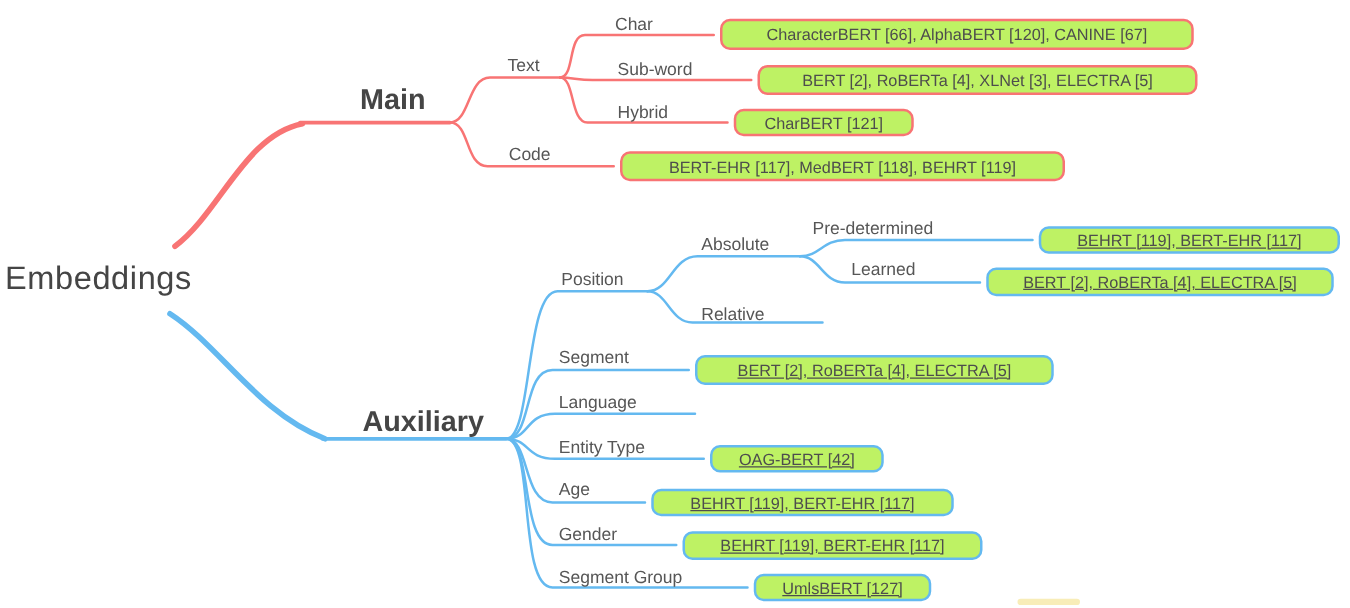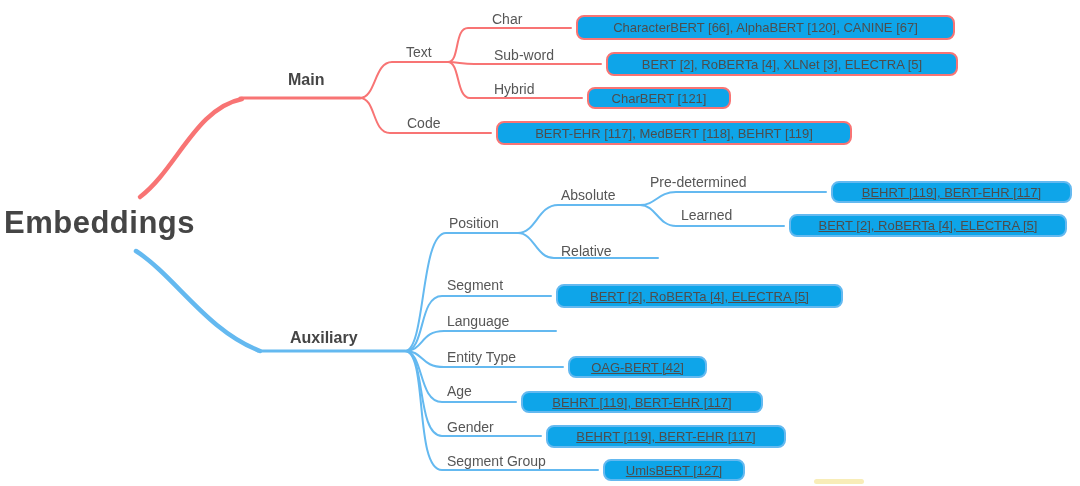--- a/index.html
+++ b/index.html
@@ -23,40 +23,40 @@
 
   .lbl {
     position: absolute;
     font-size: 14px;
     line-height: 16px;
     color: var(--node-text, #565656);
     white-space: nowrap;
   }
   .lbl-big {
     position: absolute;
-    font-size: 16px;
+    font-size: 23px;
     line-height: 23px;
     font-weight: bold;
     color: var(--heading-text, #454545);
     white-space: nowrap;
   }
   .lbl-root {
     position: absolute;
-    font-size: 31px;
+    font-size: 26px;
     line-height: 29px;
-    font-weight: bold;
+    font-weight: normal;
     color: var(--heading-text, #454545);
     letter-spacing: 0.5px;
     white-space: nowrap;
   }
   .box {
     position: absolute;
     box-sizing: border-box;
     border-radius: 8px;
-    background: #0ea5e9;
+    background: #bef264;
     display: flex;
     align-items: center;
     justify-content: center;
     font-size: 13px;
     color: var(--box-text, #4d4d4d);
     white-space: nowrap;
     padding: 0 8px;
   }
   .box.r { border: 2px solid var(--main-branch, #f87474); }
   .box.b { border: 2px solid var(--auxiliary-branch, #64b9f0); text-decoration: underline; }

